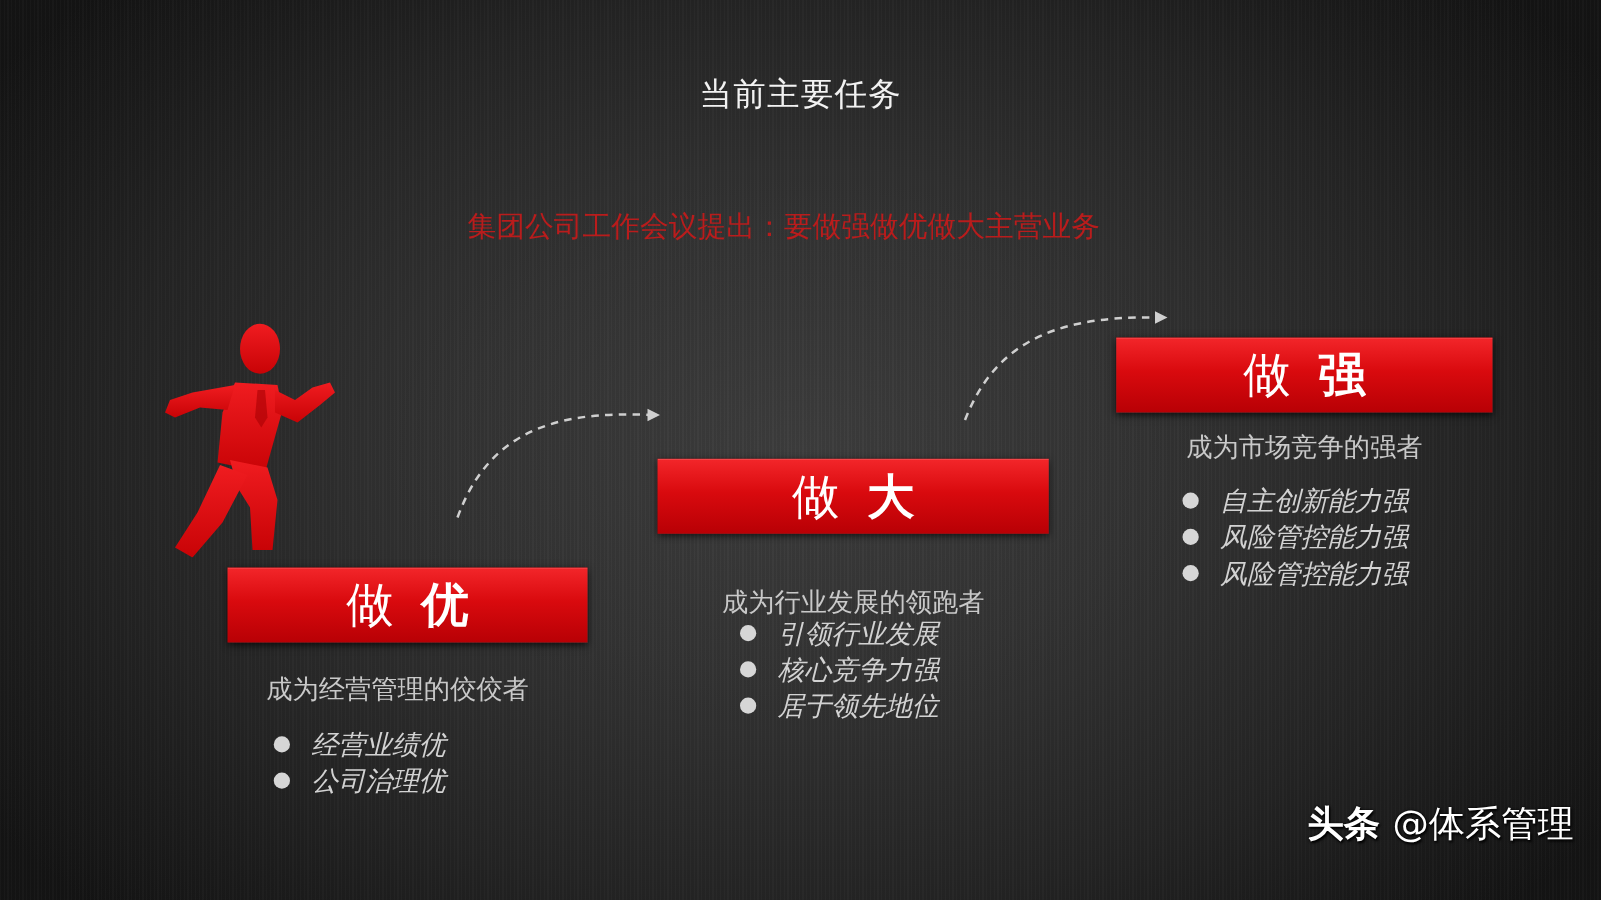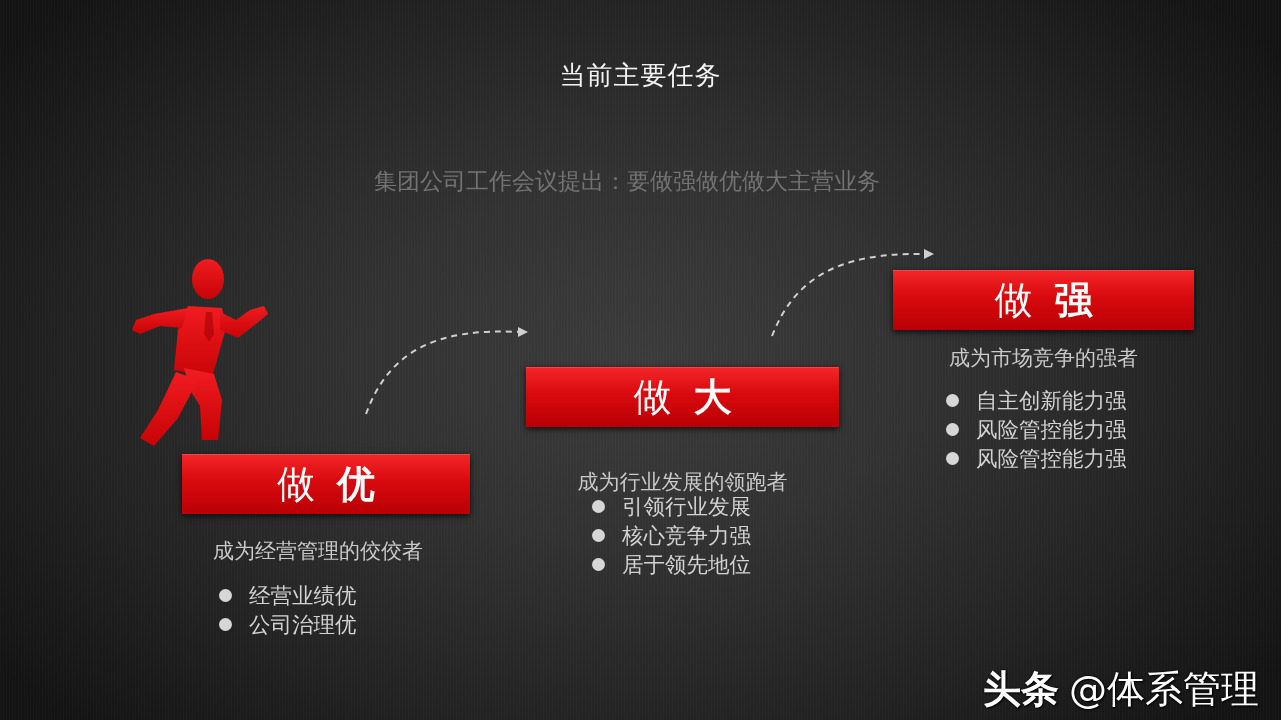--- a/index.html
+++ b/index.html
@@ -10,41 +10,41 @@
       repeating-linear-gradient(90deg, rgba(255,255,255,0.018) 0px, rgba(255,255,255,0.018) 1px, rgba(0,0,0,0.03) 1px, rgba(0,0,0,0.03) 3px),
       radial-gradient(ellipse 62% 72% at 50% 50%, #3d3d3d 0%, #333 35%, #242424 70%, #141414 100%);
   }
   .abs { position:absolute; }
   .title {
     left:0; width:1281px; top:58px; text-align:center;
     color:#f2f2f2; font-size:26px; letter-spacing:1px;
   }
   .subtitle {
     left:0; width:1254px; top:166px; text-align:center;
-    color:#737373; font-size:23px;
+    color:#b91c1c; font-size:23px;
   }
   .banner {
     height:60px; display:flex; align-items:center; justify-content:center;
     background:linear-gradient(180deg, #f3262a 0%, #d90a0e 45%, #b80005 100%);
     box-shadow:0 2px 6px rgba(0,0,0,0.75), inset 0 1px 0 rgba(255,255,255,0.15);
     color:#fff; font-size:38px;
   }
   .banner .light { font-weight:normal; margin-right:22px; }
   .banner .bold { font-weight:bold; }
   .caption { color:#c9c9c9; font-size:21px; text-align:center; }
-  .bullets { list-style:none; margin:0; padding:0; }
+  .bullets { list-style:none; margin:0; padding:0;font-style:italic; }
   .bullets li {
     display:flex; align-items:center; color:#d2d2d2; font-size:21.5px; height:29px;
   }
   .bullets .dot {
     width:13px; height:13px; border-radius:50%; background:#d6d6d6;
     margin-right:17px; flex:0 0 auto;
   }
   .watermark {
-    right:22px; top:664px; color:#fff; font-size:38px;
+    right:22px; top:640px; color:#fff; font-size:29px;
     text-shadow:0 0 2px #000, 1px 1px 2px #000;
   }
   .watermark .brand { font-weight:bold; margin-right:10px; }
 </style>
 </head>
 <body>
 
 <div class="abs title">当前主要任务</div>
 <div class="abs subtitle">集团公司工作会议提出：要做强做优做大主营业务</div>
 

